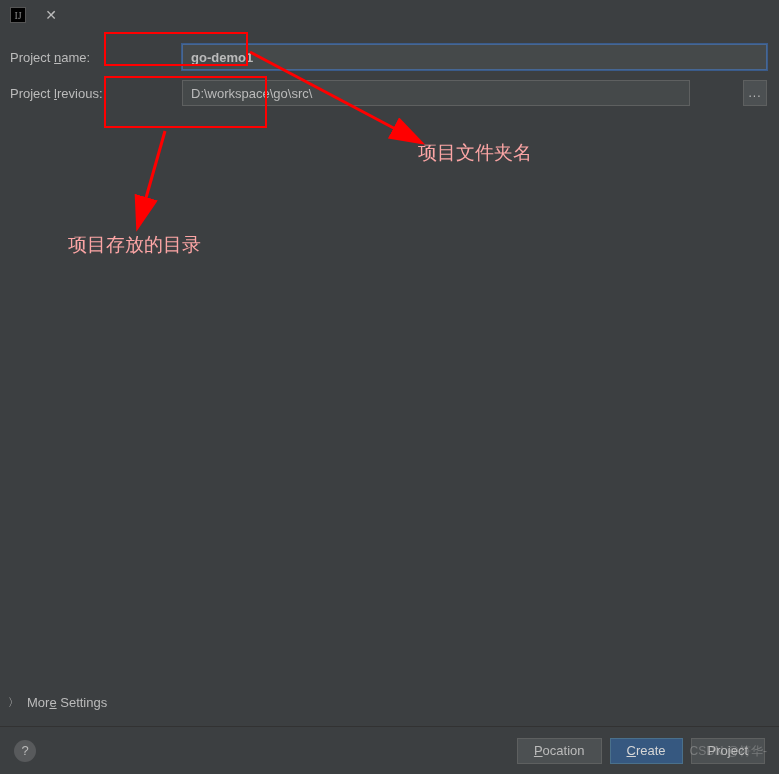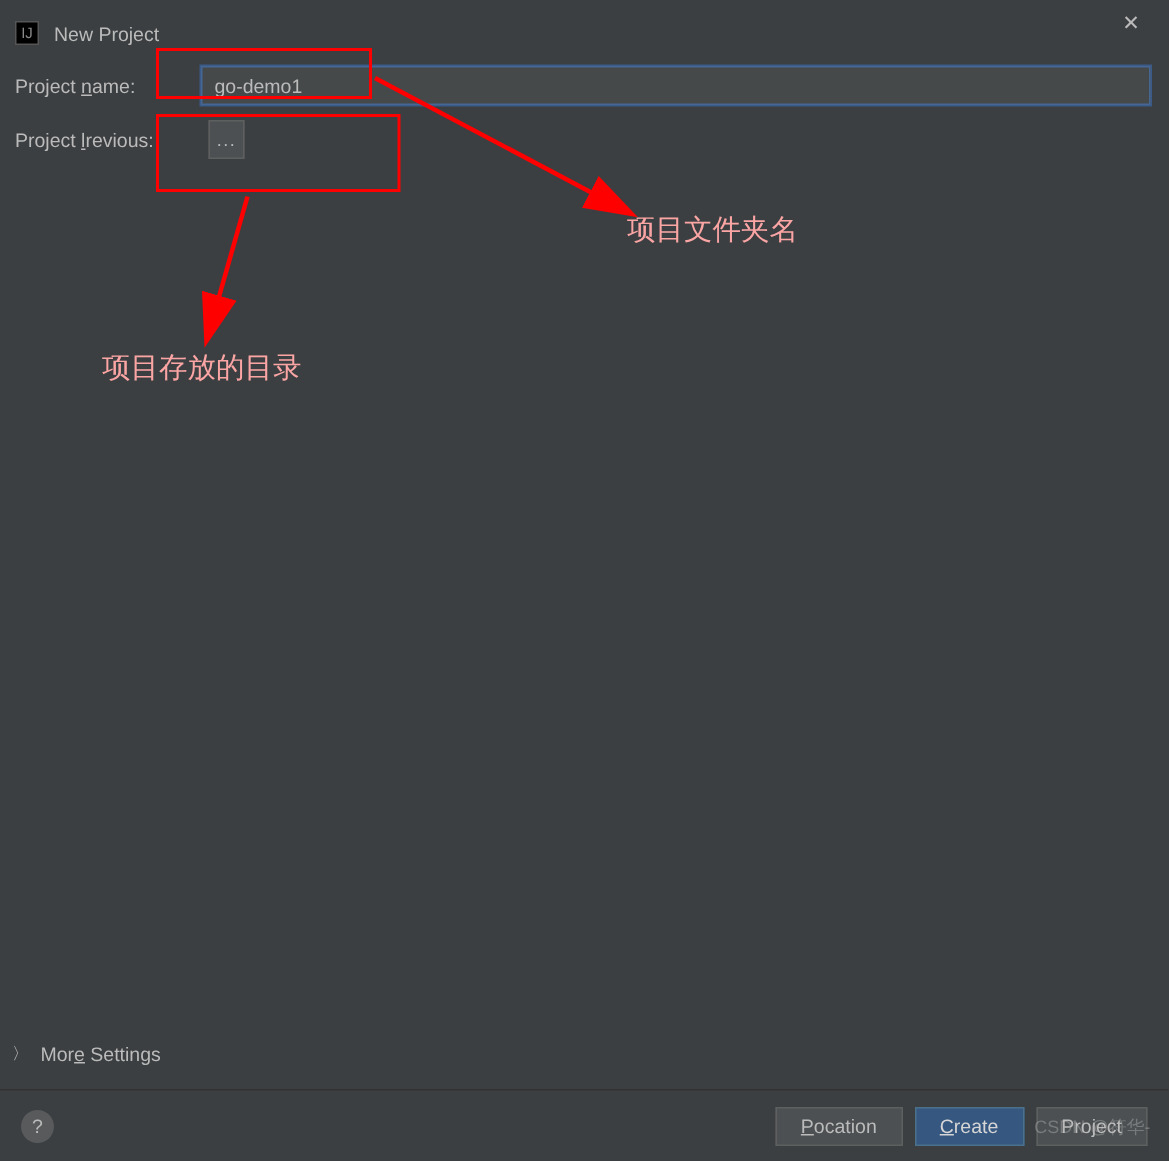--- a/index.html
+++ b/index.html
@@ -9,23 +9,24 @@
       background: #3c3f41;
       font-family: "Segoe UI", Arial, sans-serif;
       font-size: 13px;
       color: #bbbbbb;
       position: relative;
       overflow: hidden;
     }
     .titlebar {
       height: 30px;
       display: flex;
-      align-items: flex-end;
+      align-items: center;
       padding: 0 10px;
       background: #3c3f41;
+      font-family: Liberation Serif, serif;
     }
     .app-icon {
       width: 16px;
       height: 16px;
       background: #000;
       border: 1px solid #555;
       margin-right: 10px;
       display: flex;
       align-items: center;
       justify-content: center;
@@ -43,20 +44,21 @@
       color: #bbbbbb;
       font-size: 14px;
     }
     .content {
       padding: 14px 12px 0 8px;
     }
     .form-row {
       display: flex;
       align-items: center;
       margin-bottom: 10px;
+      gap: 48px;
     }
     .form-label {
       width: 126px;
       color: #bbbbbb;
       padding-left: 2px;
     }
     .underline { text-decoration: underline; }
     .text-input {
       flex: 1;
       height: 26px;
@@ -64,20 +66,21 @@
       border: 1px solid #5e6060;
       color: #bbbbbb;
       padding: 0 8px;
       font-size: 13px;
       font-family: inherit;
       outline: none;
     }
     .text-input.focused {
       border: 1px solid #466794;
       box-shadow: 0 0 0 1px #3a5b8a;
+      font-weight: bold;
     }
     .browse-btn {
       width: 24px;
       height: 26px;
       margin-left: 5px;
       background: #4c5052;
       border: 1px solid #5e6060;
       color: #bbbbbb;
       display: flex;
       align-items: center;
@@ -169,35 +172,35 @@
     svg.arrow {
       position: absolute;
       pointer-events: none;
     }
   </style>
 </head>
 <body>
 
 <div class="titlebar">
   <div class="app-icon">IJ</div>
-  <div class="titlebar-title">New Project</div>
   <div class="close-btn">✕</div>
 </div>
 
 <div class="content">
   <div class="form-row">
     <div class="form-label">
       <span>Project </span><span class="underline">n</span><span>ame:</span>
     </div>
     <input type="text" class="text-input focused" value="go-demo1" style="">
   </div>
   <div class="form-row">
     <div class="form-label">
       <span>Project </span><span class="underline">l</span><span>revious:</span>
     </div>
+    <input type="text" class="text-input" value="D:\workspace\go\src\" style="">
     <div class="browse-btn">...</div>
   </div>
 </div>
 
 <div class="annotation-box anno1"></div>
 <div class="annotation-box anno2"></div>
 
 <svg class="arrow" style="left:245px; top:42px;" width="190" height="120">
   <defs>
       <marker id="ah1" markerWidth="12" markerHeight="12" refX="10" refY="4" orient="auto">

